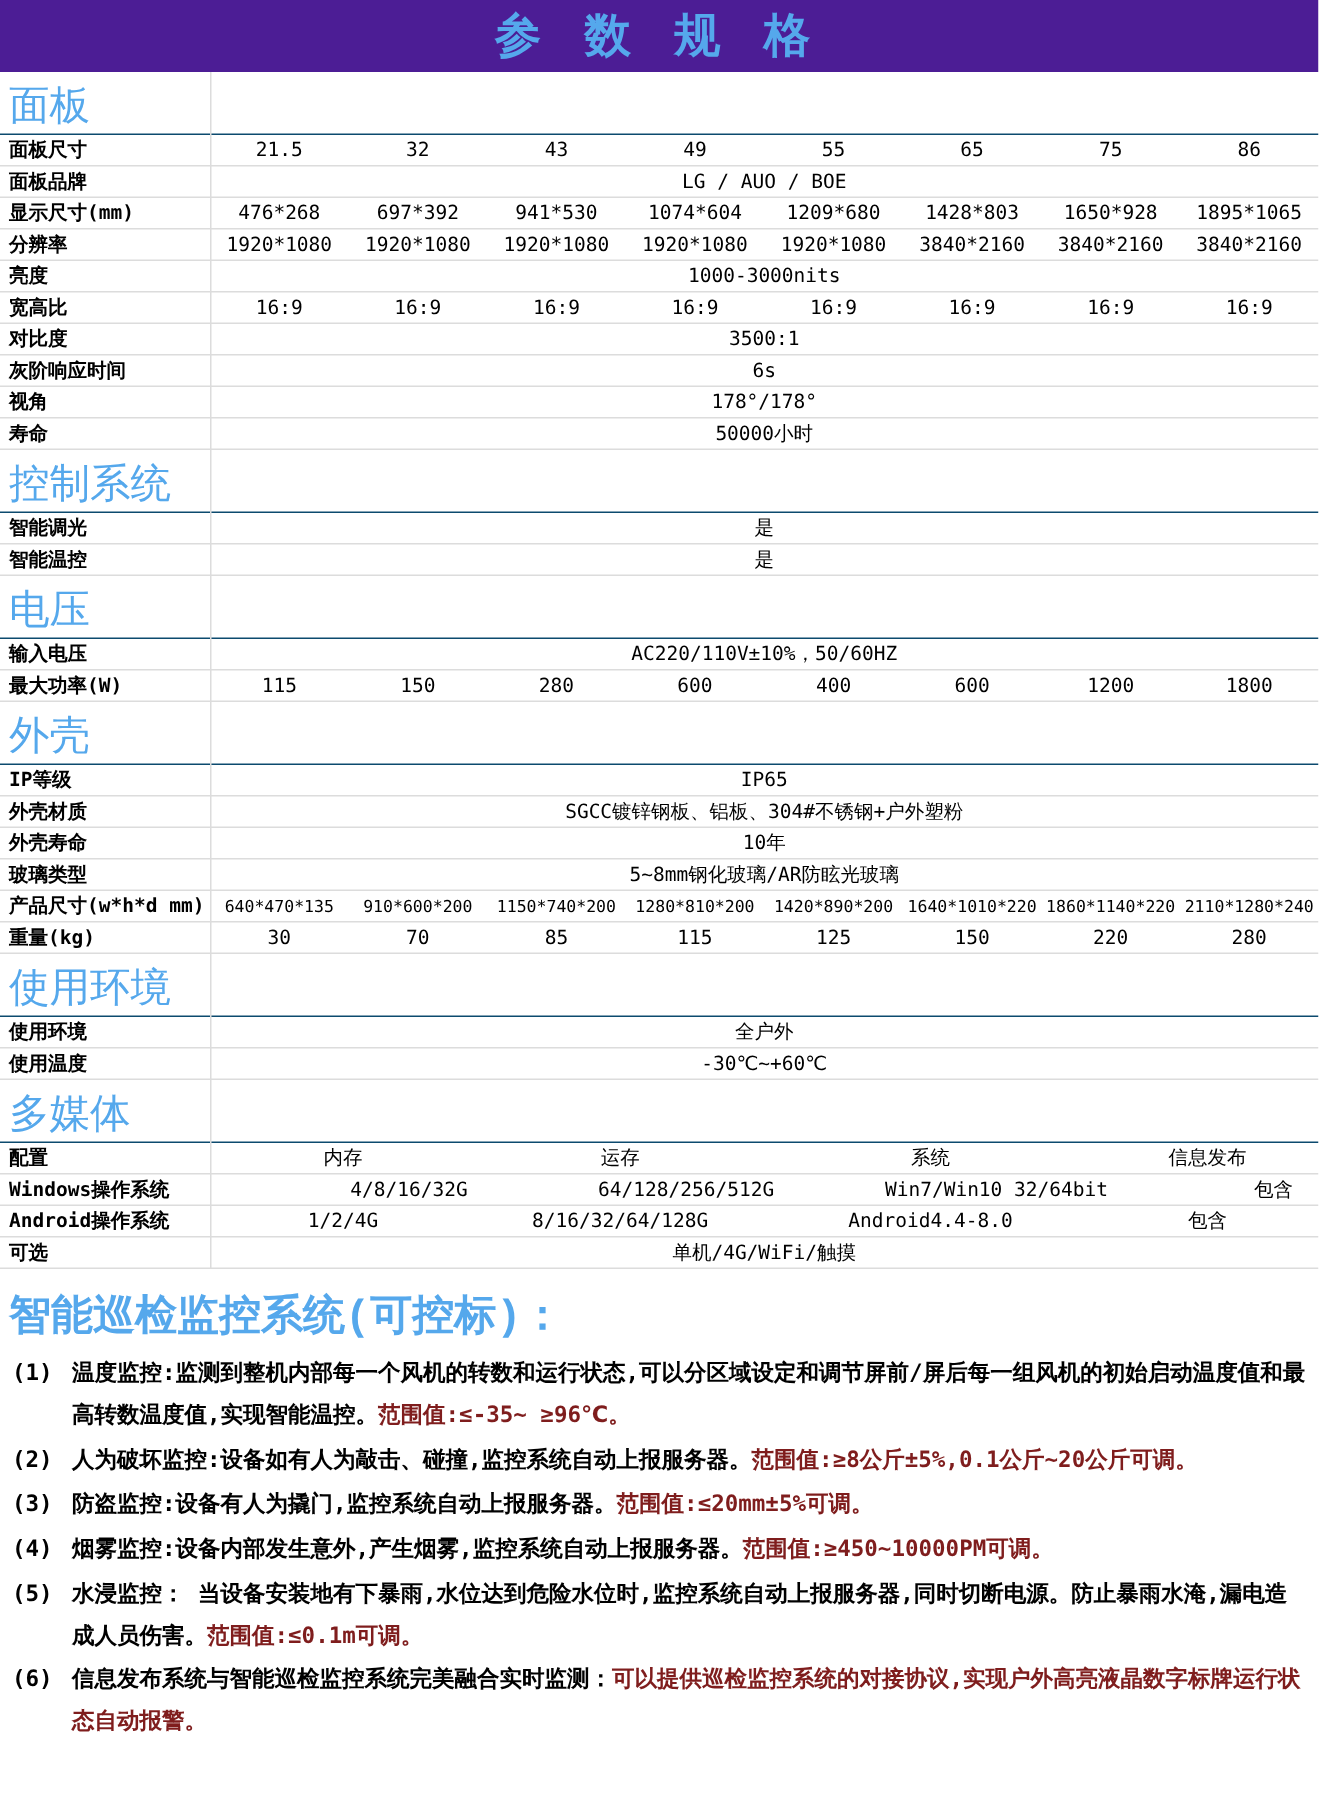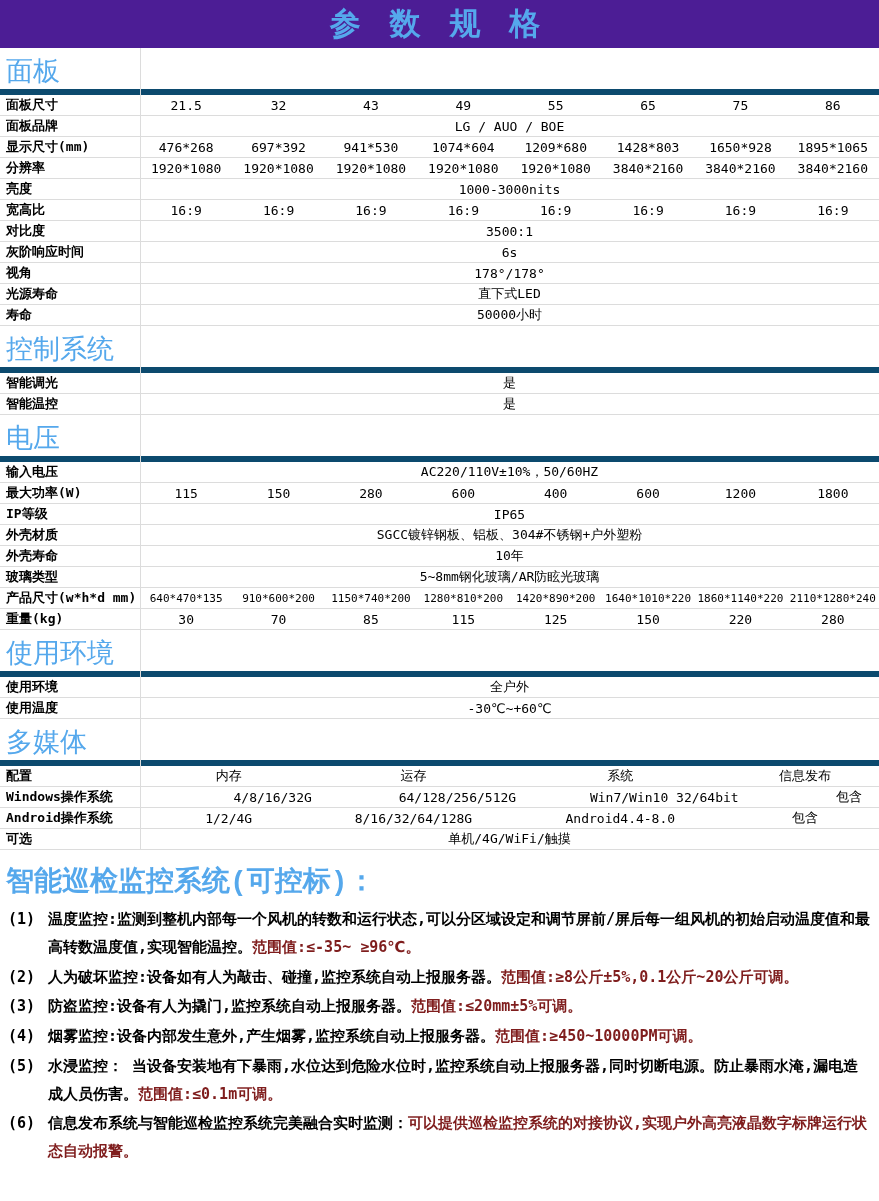--- a/index.html
+++ b/index.html
@@ -36,21 +36,21 @@
     width: 1px;
     background: #DCDCDC;
   }
 
   .section-heading {
     font-size: 27px;
     line-height: 30px;
     color: #55A8EC;
     font-weight: 500;
     padding: 8px 16px 3px 6px;
-    border-bottom: 6px solid #0c4a6e;
+    border-bottom: 1px solid #0c4a6e;
     font-family: "DejaVu Sans", "Liberation Sans", sans-serif;
   }
 
   .row {
     display: flex;
     align-items: center;
     height: 20px;
     border-bottom: 1px solid #DCDCDC;
     font-size: 13px;
   }
@@ -182,26 +182,20 @@
           <span class="cell">6s</span>
         </div>
       </div>
       <div class="row">
         <div class="label">视角</div>
         <div class="vals span">
           <span class="cell">178°/178°</span>
         </div>
       </div>
       <div class="row">
-        <div class="label">光源寿命</div>
-        <div class="vals span">
-          <span class="cell">直下式LED</span>
-        </div>
-      </div>
-      <div class="row">
         <div class="label">寿命</div>
         <div class="vals span">
           <span class="cell">50000小时</span>
         </div>
       </div>
       <div class="section-heading">控制系统</div>
       <div class="row">
         <div class="label">智能调光</div>
         <div class="vals span">
           <span class="cell">是</span>
@@ -226,20 +220,21 @@
           <span class="cell">115</span>
           <span class="cell">150</span>
           <span class="cell">280</span>
           <span class="cell">600</span>
           <span class="cell">400</span>
           <span class="cell">600</span>
           <span class="cell">1200</span>
           <span class="cell">1800</span>
         </div>
       </div>
+      <div class="section-heading">外壳</div>
       <div class="row">
         <div class="label">IP等级</div>
         <div class="vals span">
           <span class="cell">IP65</span>
         </div>
       </div>
       <div class="row">
         <div class="label">外壳材质</div>
         <div class="vals span">
           <span class="cell">SGCC镀锌钢板、铝板、304#不锈钢+户外塑粉</span>

